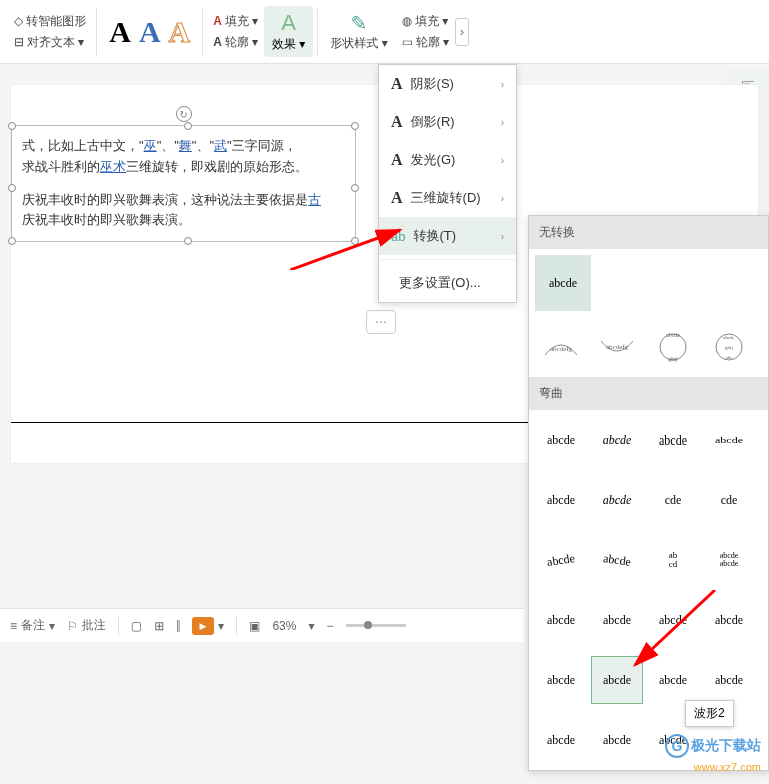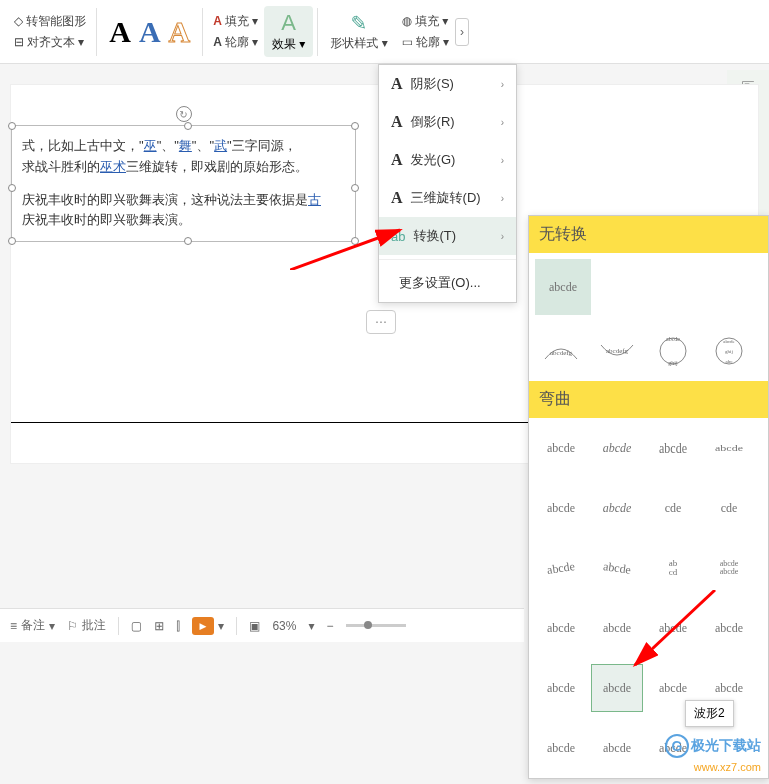--- a/index.html
+++ b/index.html
@@ -31,23 +31,23 @@
 .dropdown { position: absolute; left: 378px; top: 64px; width: 139px; background: #fff; border: 1px solid #ccc; box-shadow: 0 2px 8px rgba(0,0,0,0.15); z-index: 10; }
 .dropdown-item { display: flex; align-items: center; justify-content: space-between; padding: 10px 12px; cursor: pointer; font-size: 13px; color: #333; }
 .dropdown-item:hover, .dropdown-item.hover { background: #e8f0ec; }
 .dropdown-item .di-left { display: flex; align-items: center; gap: 8px; }
 .dropdown-sep { height: 1px; background: #eee; margin: 4px 0; }
 .chev { color: #888; font-size: 10px; }
 
 .floatbox { position: absolute; left: 366px; top: 310px; width: 30px; height: 24px; border: 1px solid #ccc; border-radius: 4px; background: #fff; display: flex; align-items: center; justify-content: center; color: #888; }
 
 .submenu { position: absolute; left: 528px; top: 215px; width: 241px; background: #fff; border: 1px solid #ccc; box-shadow: 0 2px 8px rgba(0,0,0,0.15); z-index: 20; }
-.submenu-header { padding: 8px 10px; font-size: 16px; color: #555; background: #fde047; }
+.submenu-header { padding: 8px 10px; font-size: 12px; color: #555; background: #e5e5e5; }
 .submenu-row { display: flex; padding: 6px; gap: 4px; flex-wrap: wrap; }
-.transform-preview { width: 52px; height: 48px; display: flex; align-items: center; justify-content: center; font-size: 12px; color: #737373; cursor: pointer; font-family: Georgia, serif; border: 1px solid transparent; }
+.transform-preview { width: 52px; height: 48px; display: flex; align-items: center; justify-content: center; font-size: 12px; color: #000000; cursor: pointer; font-family: Georgia, serif; border: 1px solid transparent; }
 .transform-preview.selected { background: #d8e8e0; }
 .transform-preview.hover { background: #e8f0ec; border: 1px solid #7ab88a; }
 .tp-big { width: 56px; height: 56px; }
 
 .tooltip { position: absolute; left: 685px; top: 700px; background: #fff; border: 1px solid #ccc; padding: 4px 8px; font-size: 12px; z-index: 30; box-shadow: 0 1px 4px rgba(0,0,0,0.2); }
 
 .arrow1 { position: absolute; left: 290px; top: 220px; width: 120px; height: 50px; z-index: 15; pointer-events: none; }
 .arrow2 { position: absolute; left: 620px; top: 590px; width: 100px; height: 80px; z-index: 25; pointer-events: none; }
 
 .sidebar-icons { position: absolute; right: 0; top: 70px; width: 42px; display: flex; flex-direction: column; gap: 18px; align-items: center; padding-top: 8px; background: #f0f4f0; height: 150px; }

